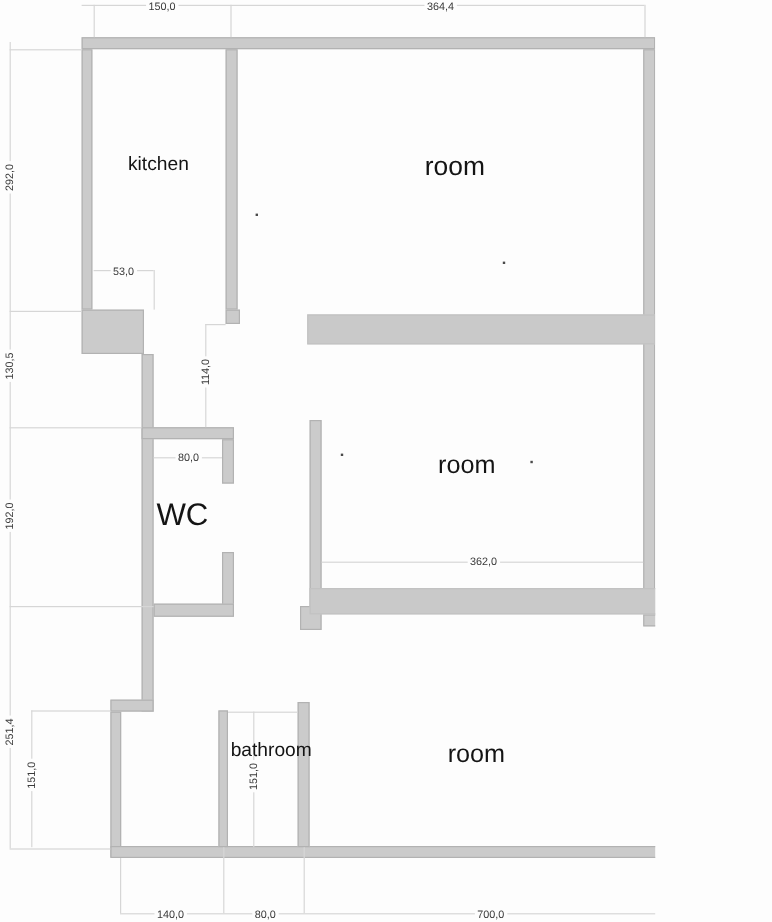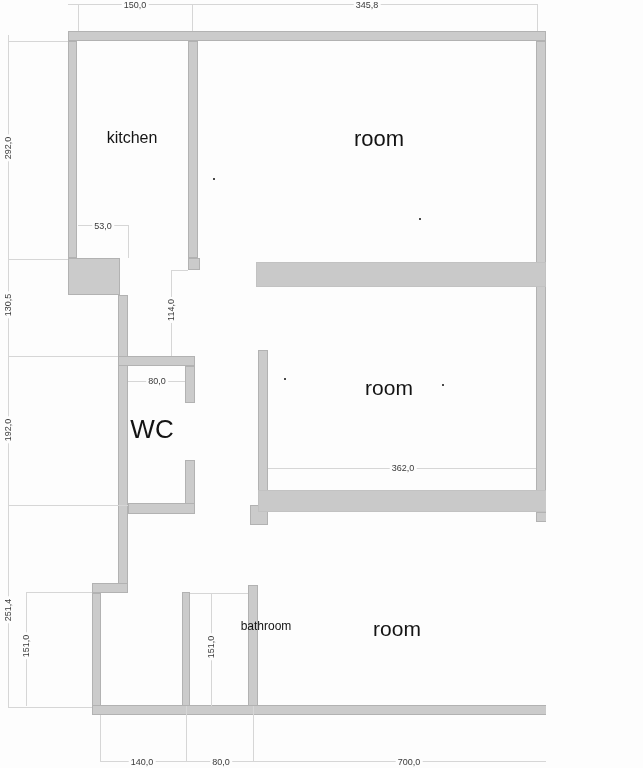--- a/index.html
+++ b/index.html
@@ -72,21 +72,21 @@
   <div class="dline" style="left:78px;top:225px;width:50px;height:1px;"></div>
   <div class="dline" style="left:128px;top:225px;width:1px;height:33px;"></div>
   <div class="dline" style="left:171px;top:270px;width:1px;height:86px;"></div>
   <div class="dline" style="left:171px;top:270px;width:17px;height:1px;"></div>
   <div class="dline" style="left:128px;top:381px;width:57px;height:1px;"></div>
   <div class="dline" style="left:268px;top:468px;width:268px;height:1px;"></div>
   <div class="dline" style="left:211px;top:593px;width:1px;height:113px;"></div>
   <div class="dline" style="left:190px;top:593px;width:58px;height:1px;"></div>
 
   <div class="dlabel" style="left:135px;top:5px;">150,0</div>
-  <div class="dlabel" style="left:367px;top:5px;">345,8</div>
+  <div class="dlabel" style="left:367px;top:5px;">364,4</div>
   <div class="dlabel vert" style="left:8px;top:148px;">292,0</div>
   <div class="dlabel vert" style="left:8px;top:305px;">130,5</div>
   <div class="dlabel vert" style="left:8px;top:430px;">192,0</div>
   <div class="dlabel vert" style="left:8px;top:610px;">251,4</div>
   <div class="dlabel vert" style="left:26px;top:646px;">151,0</div>
   <div class="dlabel vert" style="left:638px;top:150px;">292,0</div>
   <div class="dlabel vert" style="left:638px;top:389px;">270,0</div>
   <div class="dlabel vert" style="left:638px;top:616px;">250,0</div>
   <div class="dlabel" style="left:142px;top:762px;">140,0</div>
   <div class="dlabel" style="left:221px;top:762px;">80,0</div>
@@ -94,21 +94,21 @@
   <div class="dlabel" style="left:103px;top:226px;">53,0</div>
   <div class="dlabel vert" style="left:171px;top:310px;">114,0</div>
   <div class="dlabel" style="left:157px;top:381px;">80,0</div>
   <div class="dlabel" style="left:403px;top:468px;">362,0</div>
   <div class="dlabel vert" style="left:211px;top:647px;">151,0</div>
 
   <div class="room-label" style="left:132px;top:138px;font-size:16px;">kitchen</div>
   <div class="room-label" style="left:379px;top:139px;font-size:22px;">room</div>
   <div class="room-label" style="left:152px;top:429px;font-size:26px;">WC</div>
   <div class="room-label" style="left:389px;top:388px;font-size:21px;">room</div>
-  <div class="room-label" style="left:226px;top:626px;font-size:12px;margin-left:40px;">bathroom</div>
+  <div class="room-label" style="left:226px;top:626px;font-size:16px;">bathroom</div>
   <div class="room-label" style="left:397px;top:629px;font-size:21px;">room</div>
 
   <div class="dot" style="left:213px;top:178px;"></div>
   <div class="dot" style="left:419px;top:218px;"></div>
   <div class="dot" style="left:577px;top:178px;"></div>
   <div class="dot" style="left:284px;top:378px;"></div>
   <div class="dot" style="left:442px;top:384px;"></div>
 
 </div>
 

